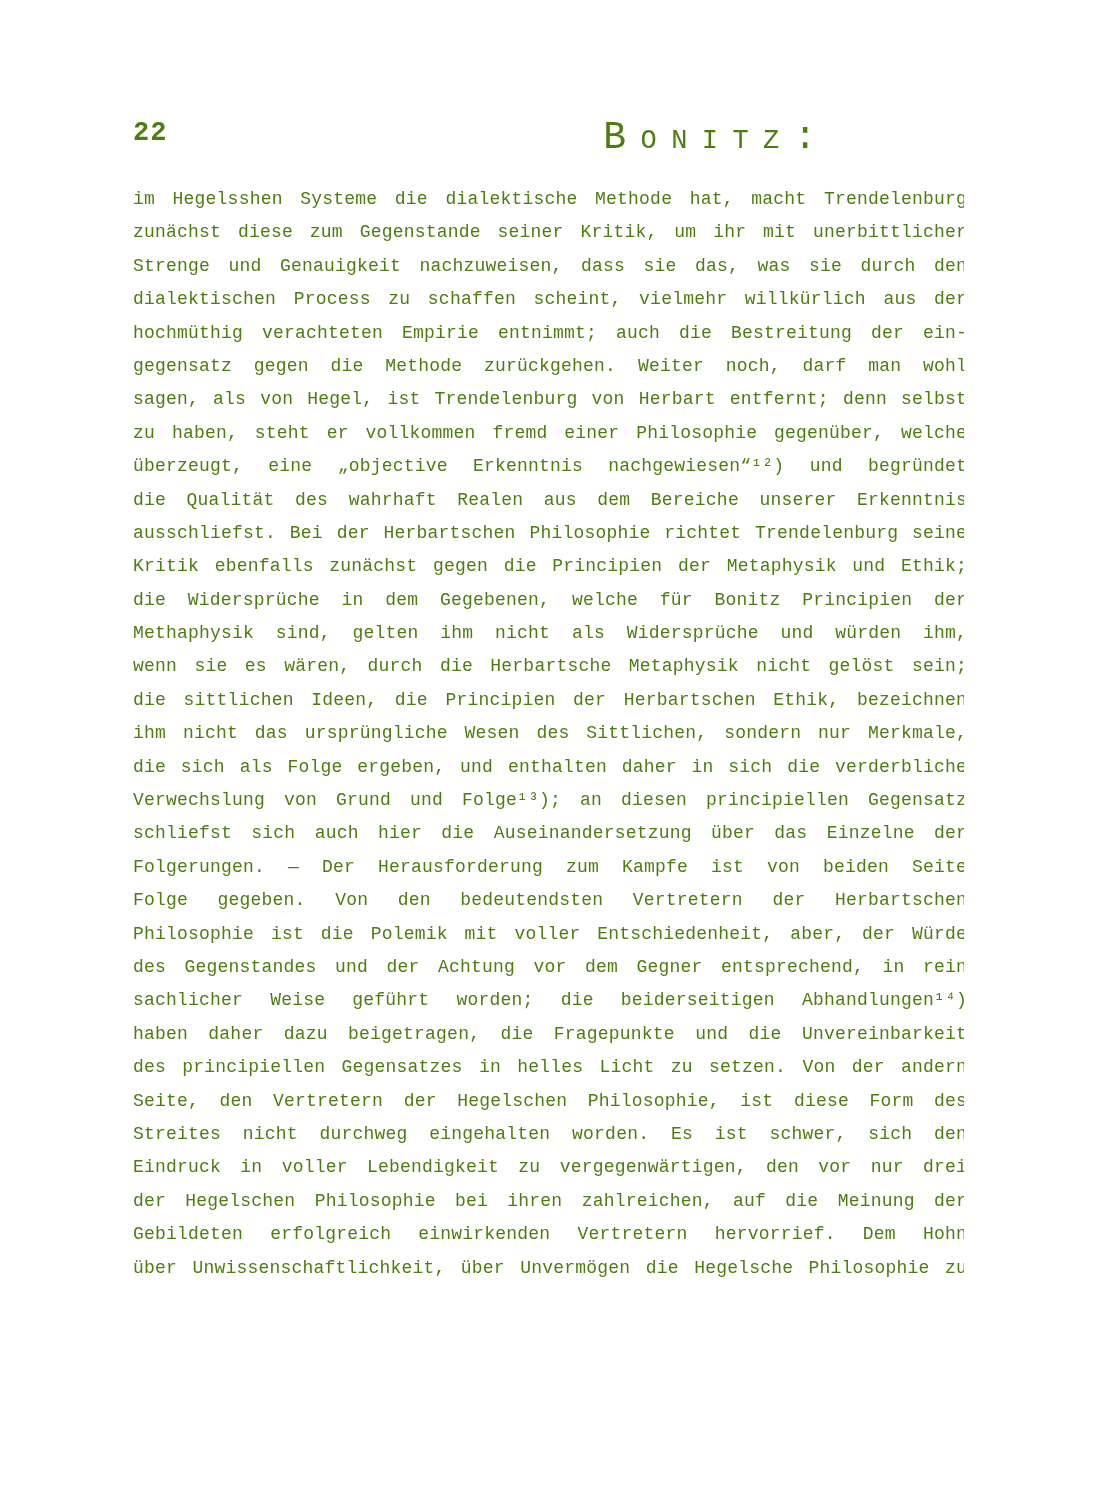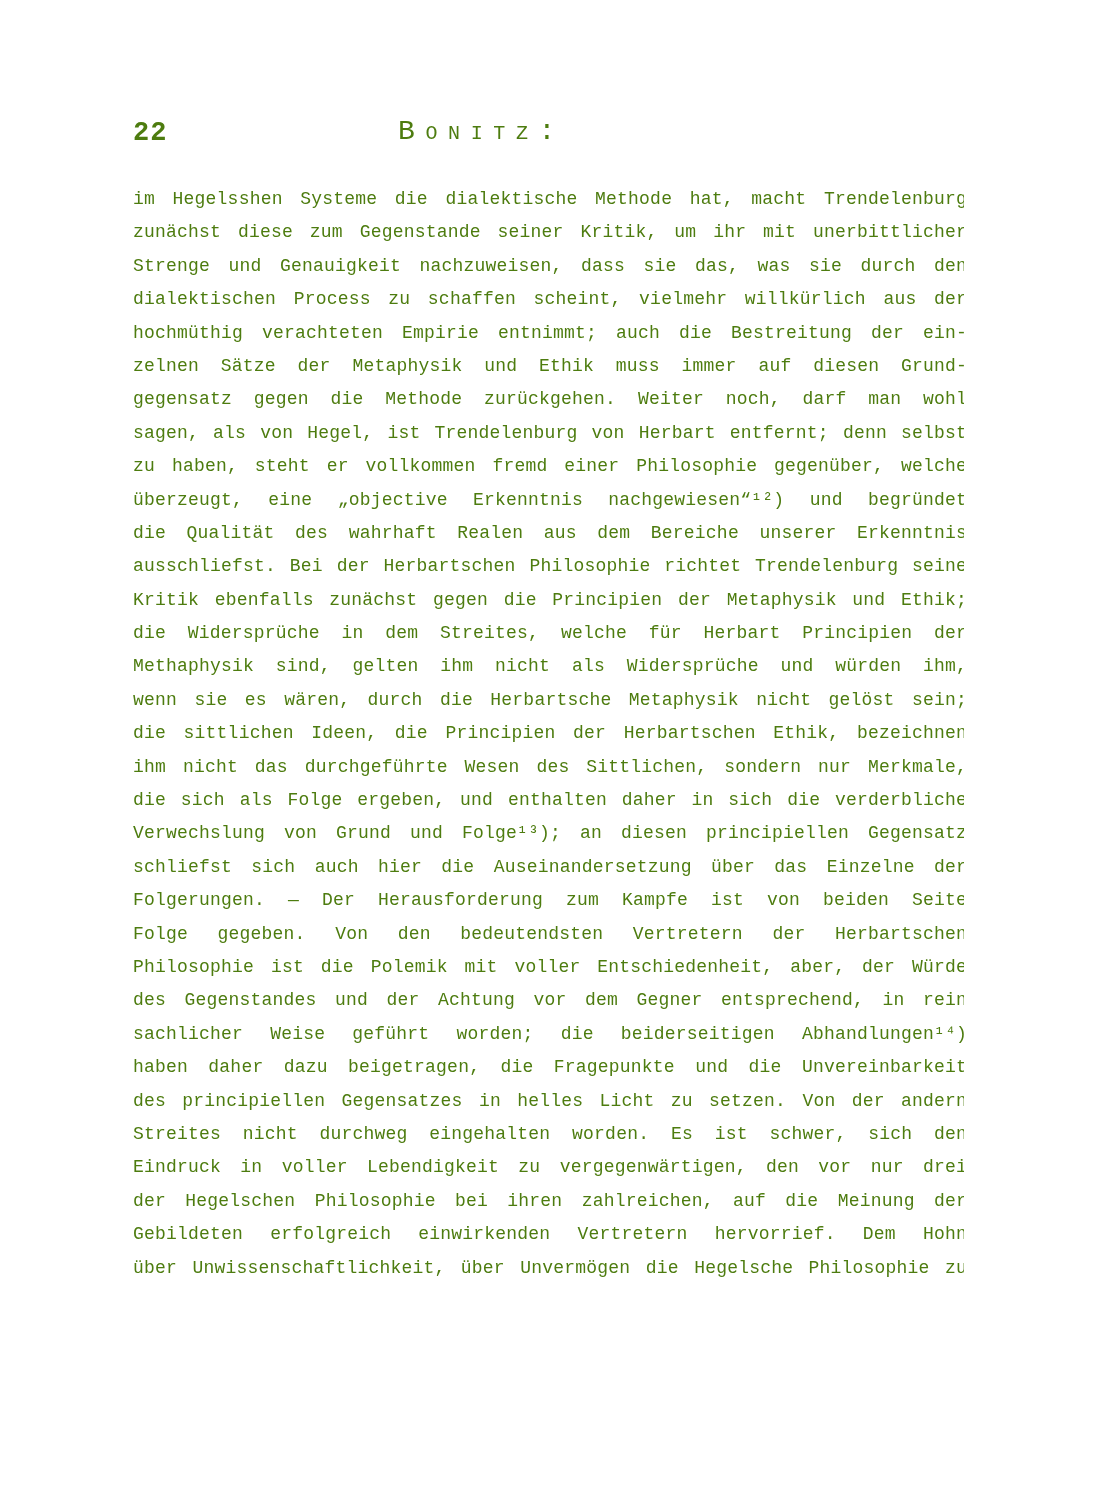--- a/index.html
+++ b/index.html
@@ -29,23 +29,23 @@
     top: 2px;
     font-size: 27px;
     font-weight: bold;
     letter-spacing: 1px;
   }
   .running-header {
     position: absolute;
     left: 0;
     right: 0;
     top: 0;
-    text-align: center;
+    text-align: right;
     font-variant: small-caps;
-    font-size: 28px;
+    font-size: 38px;
     letter-spacing: 0.38em;
   }
   .body-text {
     position: absolute;
     top: 183px;
     left: 133px;
     width: 834px;
   }
   .line {
     font-size: 18px;
@@ -64,42 +64,42 @@
   <div class="header-row">
     <span class="page-number">22</span>
     <span class="running-header">Bonitz:</span>
   </div>
   <div class="body-text">
     <div class="line">im Hegelsshen Systeme die dialektische Methode hat, macht Trendelenburg</div>
     <div class="line">zunächst diese zum Gegenstande seiner Kritik, um ihr mit unerbittlicher</div>
     <div class="line">Strenge und Genauigkeit nachzuweisen, dass sie das, was sie durch den</div>
     <div class="line">dialektischen Process zu schaffen scheint, vielmehr willkürlich aus der</div>
     <div class="line">hochmüthig verachteten Empirie entnimmt; auch die Bestreitung der ein-</div>
-    <div class="line">zelnen Sätze der Metaphysik und Ethik muss immer auf diesen Grund-</div>
     <div class="line">gegensatz gegen die Methode zurückgehen.  Weiter noch, darf man wohl</div>
     <div class="line">sagen, als von Hegel, ist Trendelenburg von Herbart entfernt; denn selbst</div>
     <div class="line">zu haben, steht er vollkommen fremd einer Philosophie gegenüber, welche</div>
     <div class="line">überzeugt, eine „objective Erkenntnis nachgewiesen“¹²) und begründet</div>
     <div class="line">die Qualität des wahrhaft Realen aus dem Bereiche unserer Erkenntnis</div>
     <div class="line">ausschliefst.  Bei der Herbartschen Philosophie richtet Trendelenburg seine</div>
     <div class="line">Kritik ebenfalls zunächst gegen die Principien der Metaphysik und Ethik;</div>
-    <div class="line">die Widersprüche in dem Streites, welche für Herbart Principien der</div>
+    <div class="line">die Widersprüche in dem Gegebenen, welche für Bonitz Principien der</div>
     <div class="line">Methaphysik sind, gelten ihm nicht als Widersprüche und würden ihm,</div>
     <div class="line">wenn sie es wären, durch die Herbartsche Metaphysik nicht gelöst sein;</div>
     <div class="line">die sittlichen Ideen, die Principien der Herbartschen Ethik, bezeichnen</div>
-    <div class="line">ihm nicht das durchgeführte Wesen des Sittlichen, sondern nur Merkmale,</div>
+    <div class="line">ihm nicht das ursprüngliche Wesen des Sittlichen, sondern nur Merkmale,</div>
     <div class="line">die sich als Folge ergeben, und enthalten daher in sich die verderbliche</div>
     <div class="line">Verwechslung von Grund und Folge¹³); an diesen principiellen Gegensatz</div>
     <div class="line">schliefst sich auch hier die Auseinandersetzung über das Einzelne der</div>
     <div class="line">Folgerungen. — Der Herausforderung zum Kampfe ist von beiden Seite</div>
     <div class="line">Folge gegeben.  Von den bedeutendsten Vertretern der Herbartschen</div>
     <div class="line">Philosophie ist die Polemik mit voller Entschiedenheit, aber, der Würde</div>
     <div class="line">des Gegenstandes und der Achtung vor dem Gegner entsprechend, in rein</div>
     <div class="line">sachlicher Weise geführt worden; die beiderseitigen Abhandlungen¹⁴)</div>
     <div class="line">haben daher dazu beigetragen, die Fragepunkte und die Unvereinbarkeit</div>
     <div class="line">des principiellen Gegensatzes in helles Licht zu setzen.  Von der andern</div>
+    <div class="line">Seite, den Vertretern der Hegelschen Philosophie, ist diese Form des</div>
     <div class="line">Streites nicht durchweg eingehalten worden.  Es ist schwer, sich den</div>
     <div class="line">Eindruck in voller Lebendigkeit zu vergegenwärtigen, den vor nur drei</div>
     <div class="line">der Hegelschen Philosophie bei ihren zahlreichen, auf die Meinung der</div>
     <div class="line">Gebildeten erfolgreich einwirkenden Vertretern hervorrief.  Dem Hohn</div>
     <div class="line">über Unwissenschaftlichkeit, über Unvermögen die Hegelsche Philosophie zu</div>
   </div>
 </div>
 
 </body></html>

